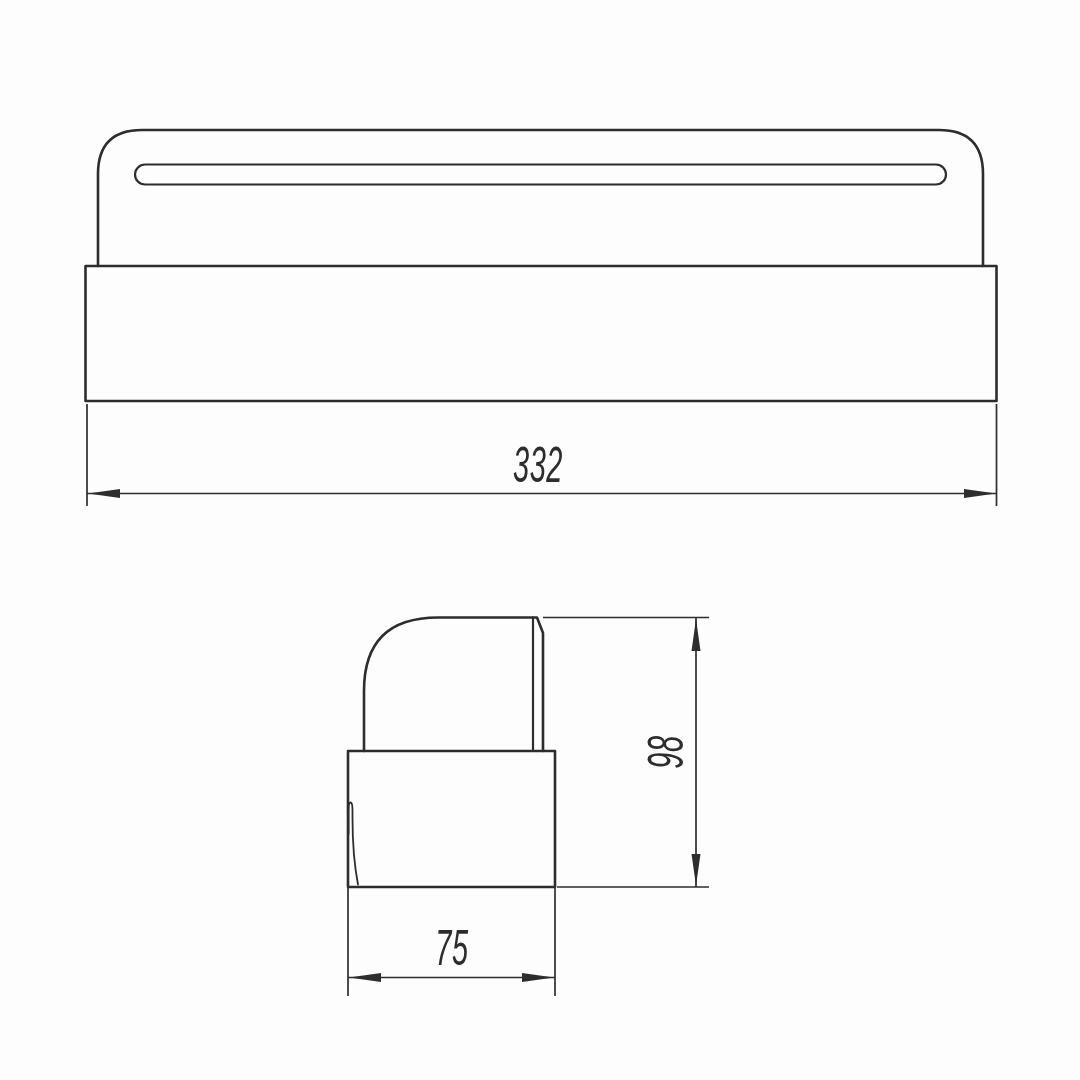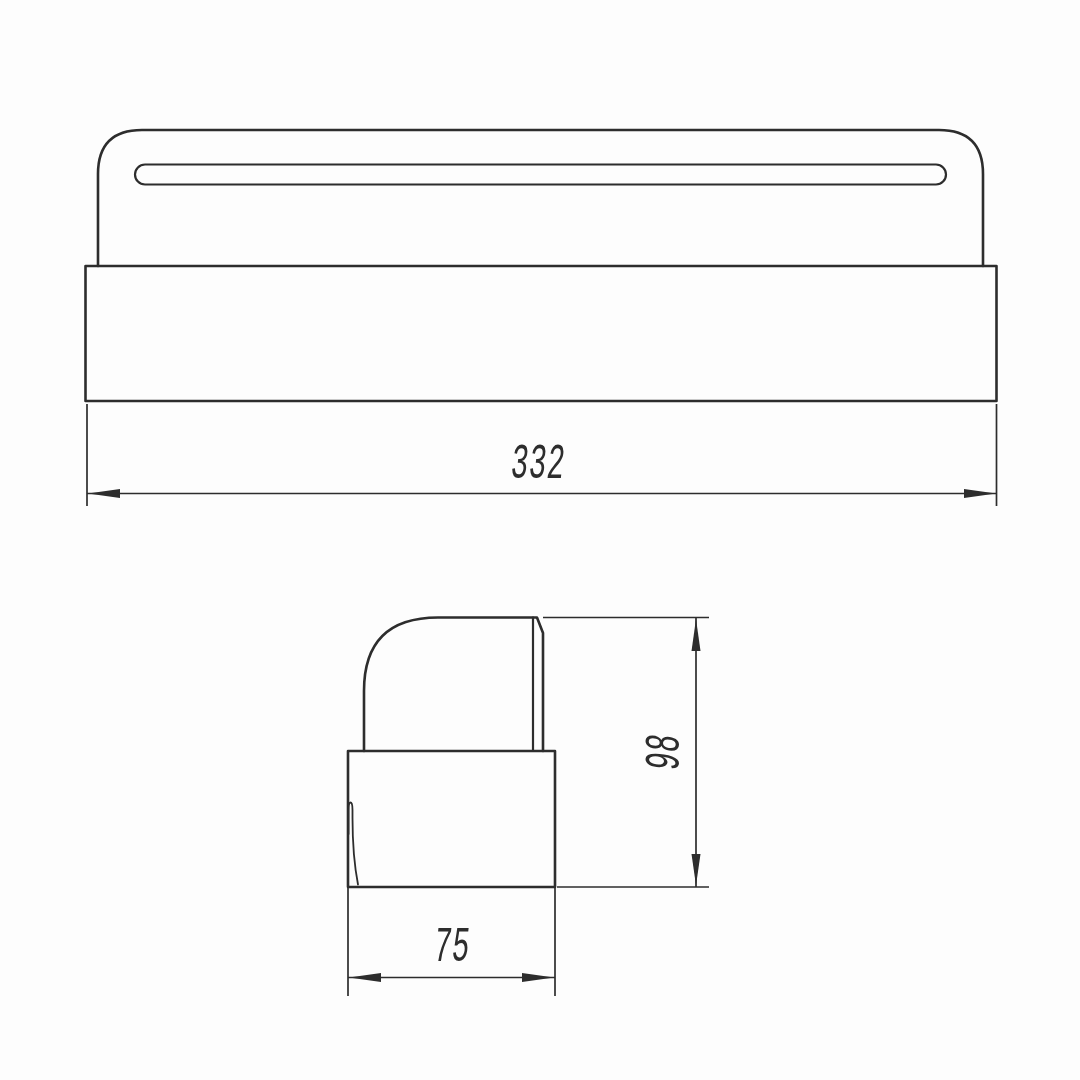--- a/index.html
+++ b/index.html
@@ -5,21 +5,21 @@
   :root{
     --bg:#fdfdfd;
     --line:#2d2d2d;
   }
   html,body{margin:0;padding:0;background:#ffffff;}
   .canvas{
     position:relative;
     width:1080px;height:1080px;
     background:var(--bg);
     overflow:hidden;
-    font-family:Liberation Mono, monospace;
+    font-family:Liberation Sans, sans-serif;
   }
   .linework{position:absolute;left:0;top:0;width:1080px;height:1080px;}
   
   .ol   {stroke:var(--line);fill:none;stroke-width:2.6;stroke-linecap:round;stroke-linejoin:round;}
   .ol2  {stroke:var(--line);fill:none;stroke-width:2.2;stroke-linecap:round;stroke-linejoin:round;}
   .dim  {stroke:var(--line);fill:none;stroke-width:1.7;stroke-linecap:butt;}
   .curl {stroke:var(--line);fill:none;stroke-width:1.8;stroke-linecap:round;}
   .arr  {fill:var(--line);stroke:none;}
   
   .dim-label{

